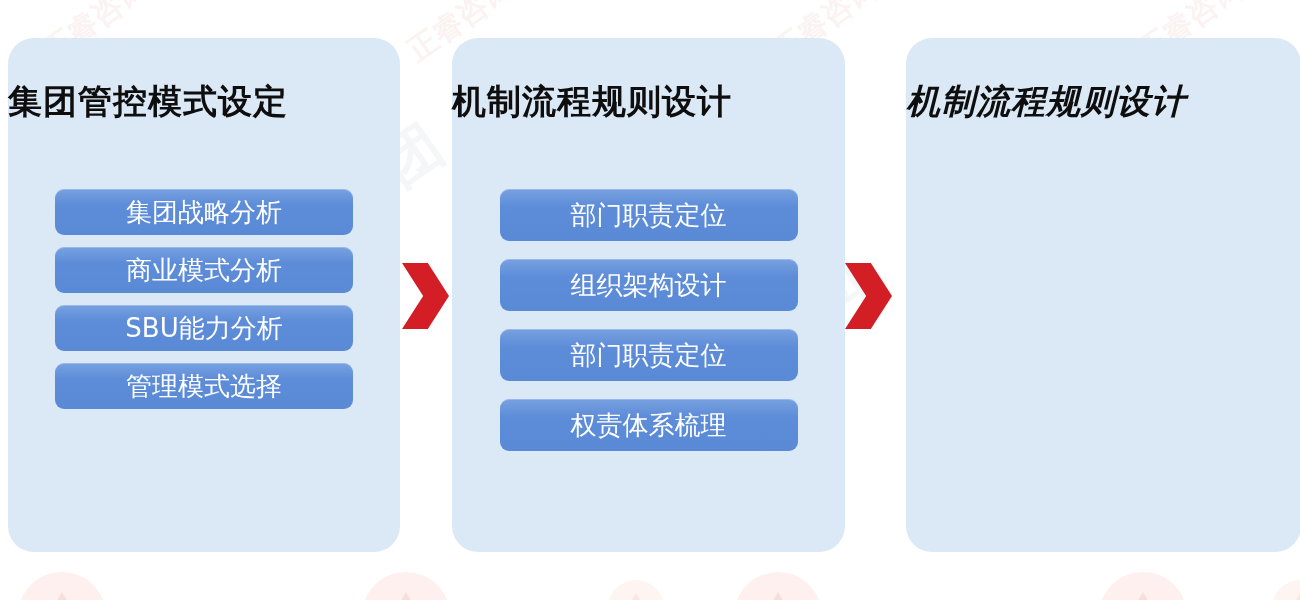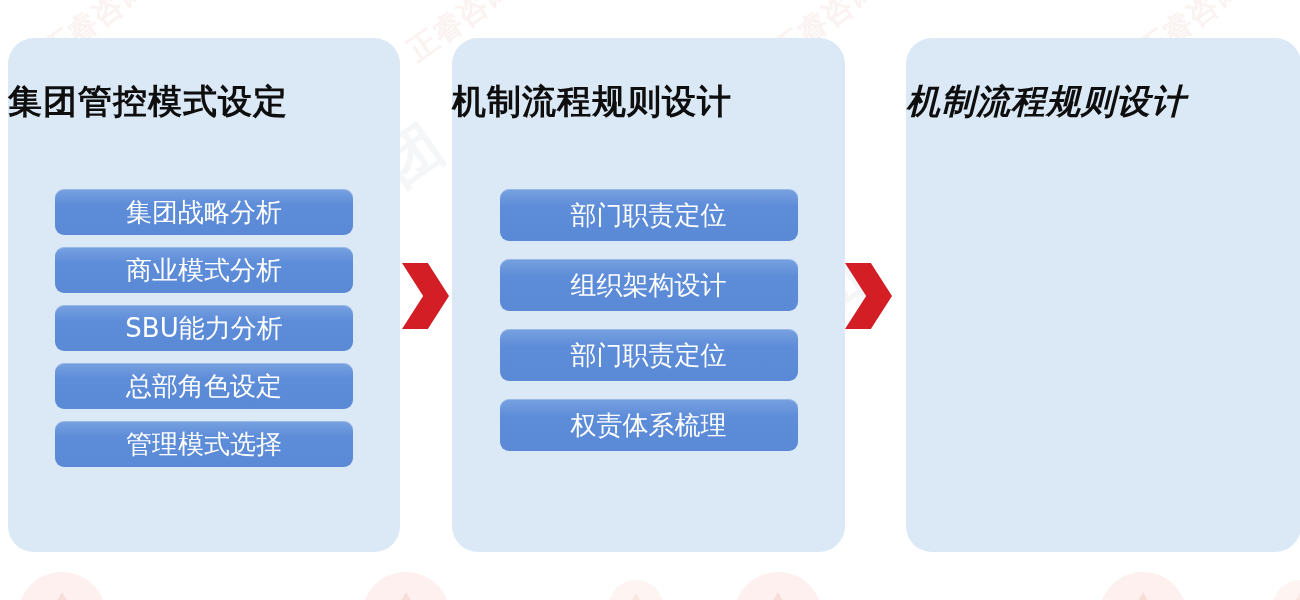--- a/index.html
+++ b/index.html
@@ -90,21 +90,20 @@
     <div class="wm-circle small" style="left:1272px;top:580px;"></div>
   </div>
 
   <div id="panels-root">
       <div class="panel panel-1">
         <div class="panel-title">集团管控模式设定</div>
         <div class="btn-list">
           <div class="item-btn">集团战略分析</div>
           <div class="item-btn">商业模式分析</div>
           <div class="item-btn">SBU能力分析</div>
-          <div class="item-btn">总部角色设定</div>
           <div class="item-btn">管理模式选择</div>
         </div>
       </div>
       <div class="panel panel-2">
         <div class="panel-title">机制流程规则设计</div>
         <div class="btn-list">
           <div class="item-btn">部门职责定位</div>
           <div class="item-btn">组织架构设计</div>
           <div class="item-btn">部门职责定位</div>
           <div class="item-btn">权责体系梳理</div>

